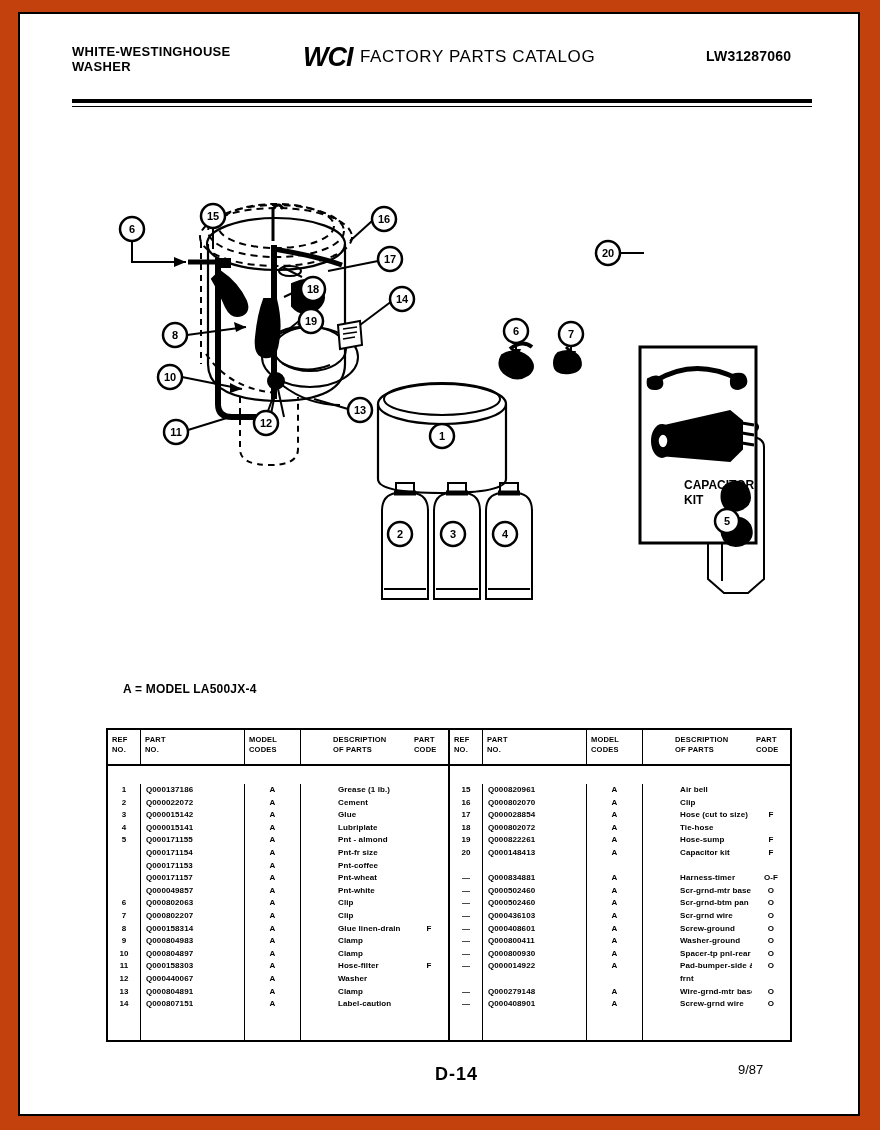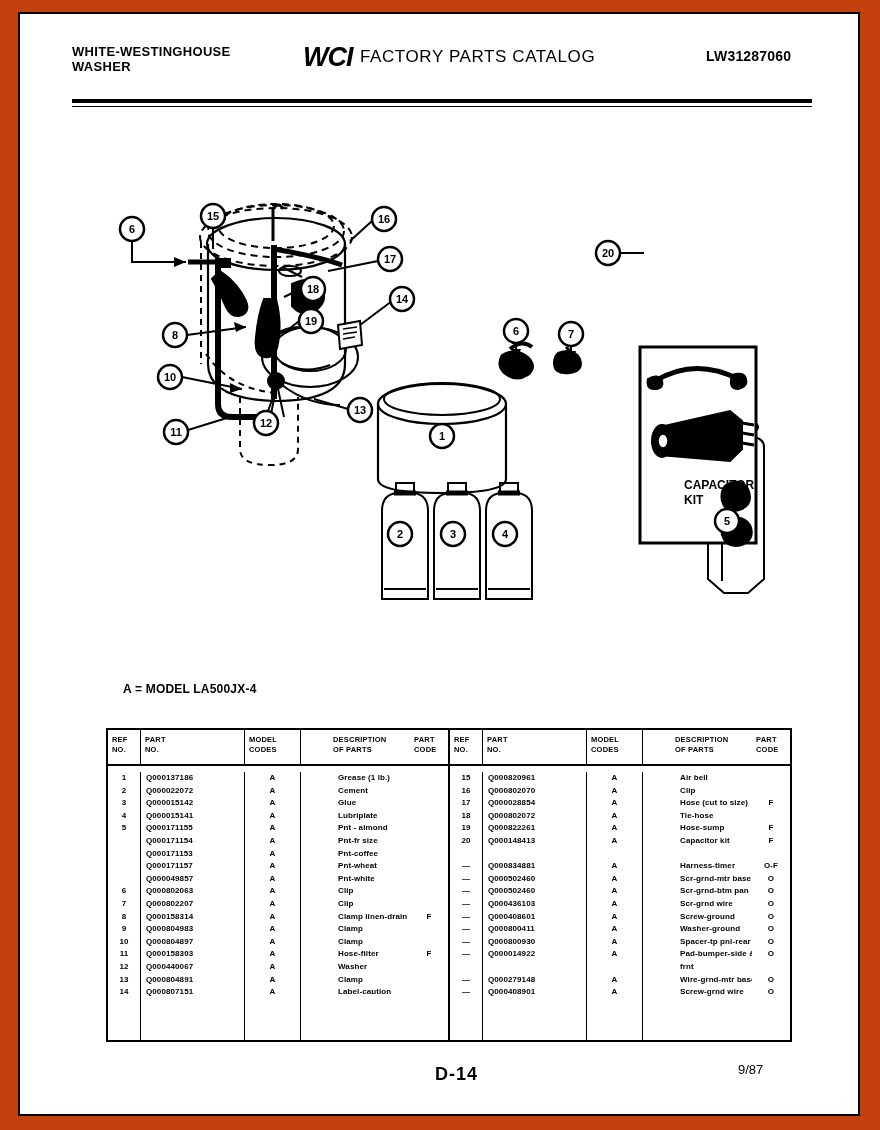--- a/index.html
+++ b/index.html
@@ -19,21 +19,21 @@
   
   .hole{position:absolute;width:26px;height:26px;border-radius:50%;background:#111;left:808px;}
 
   
   .art{position:absolute;left:50px;top:135px;width:760px;height:500px;}
   .art svg{display:block;}
 
   
   .modelnote{position:absolute;left:103px;top:668px;font-size:12px;font-weight:bold;letter-spacing:.2px;}
   .tblwrap{position:absolute;left:86px;top:714px;width:682px;height:310px;border:2px solid #000;display:flex;}
-  .half{flex:1 1 50%;display:flex;flex-direction:column;}
+  .half{flex:1 1 50%;display:flex;flex-direction:column;gap:12px;}
   .half.left{border-right:2px solid #000;}
   .hrow{display:flex;border-bottom:2px solid #000;height:34px;}
   .hcell{font-size:7.5px;font-weight:bold;line-height:10px;padding:5px 0 0 4px;letter-spacing:.2px;box-sizing:border-box;}
   .body{flex:1;display:flex;padding-top:6px;box-sizing:border-box;}
   .col{box-sizing:border-box;}
   .cref{width:33px;border-right:1px solid #000;}
   .cpart{width:103px;}
   .cmod{width:56px;border-left:1px solid #000;}
   .cdesc{width:110px;border-left:1px solid #000;padding-left:32px;}
   .ccode{width:38px;}
@@ -340,21 +340,21 @@
               <div class="cell lft">Cement</div>
               <div class="cell lft">Glue</div>
               <div class="cell lft">Lubriplate</div>
               <div class="cell lft">Pnt - almond</div>
               <div class="cell lft">Pnt-fr size</div>
               <div class="cell lft">Pnt-coffee</div>
               <div class="cell lft">Pnt-wheat</div>
               <div class="cell lft">Pnt-white</div>
               <div class="cell lft">Clip</div>
               <div class="cell lft">Clip</div>
-              <div class="cell lft">Clamp linen-drain</div>
+              <div class="cell lft">Glue linen-drain</div>
               <div class="cell lft">Clamp</div>
               <div class="cell lft">Clamp</div>
               <div class="cell lft">Hose-filter</div>
               <div class="cell lft">Washer</div>
               <div class="cell lft">Clamp</div>
               <div class="cell lft">Label-caution</div>
             </div>
           <div class="col ccode" id="L-code">
               <div class="cell ctr">&nbsp;</div>
               <div class="cell ctr">&nbsp;</div>

